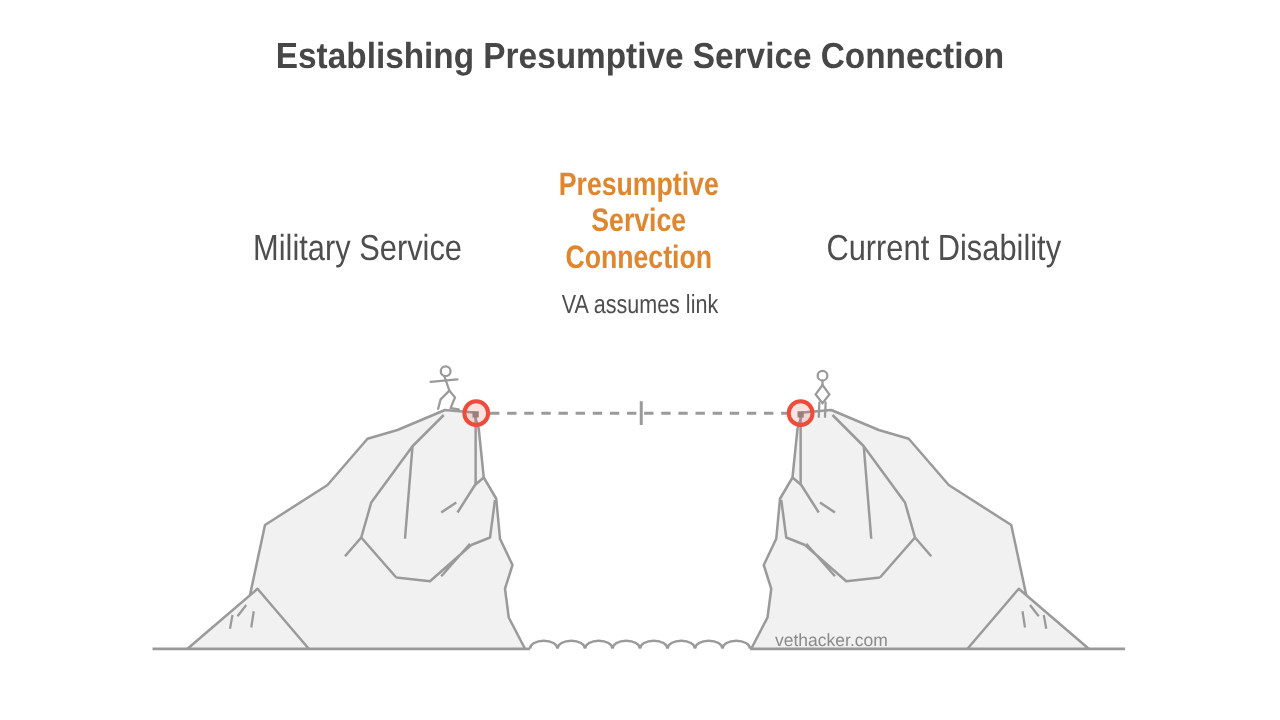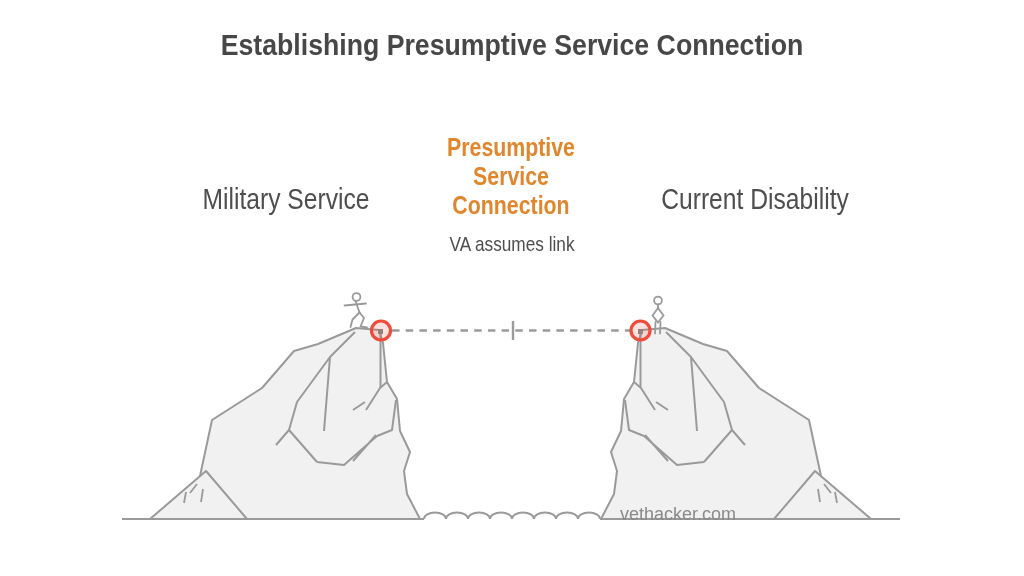--- a/index.html
+++ b/index.html
@@ -26,21 +26,21 @@
     font-size:26px;font-weight:bold;line-height:29px;
     color:var(--accent-color);
     transform:translateX(-50%) scaleX(0.82);transform-origin:center;
   }
   #sub-label{
     left:512px;top:233px;white-space:nowrap;font-size:21px;line-height:1;
     color:var(--sub-color);
     transform:translateX(-50%) scaleX(0.82);transform-origin:center;
   }
   #watermark{
-    left:620px;top:505px;font-size:18px;line-height:1.1;
+    left:620px;top:505px;font-size:14px;line-height:1.1;
     color:var(--watermark-color);white-space:nowrap;
   }
   #scene{left:0;top:0;width:1024px;height:576px;}
   .ln{stroke:var(--line-gray);fill:none;}
   .fillrock{fill:var(--cliff-fill);stroke:var(--line-gray);stroke-linejoin:round;}
 </style>
 </head>
 <body>
 
 <div id="canvas">

